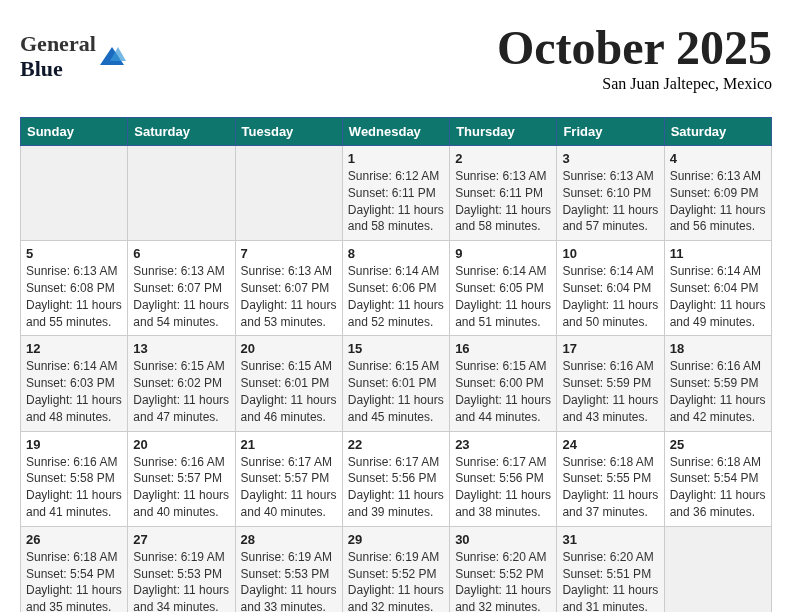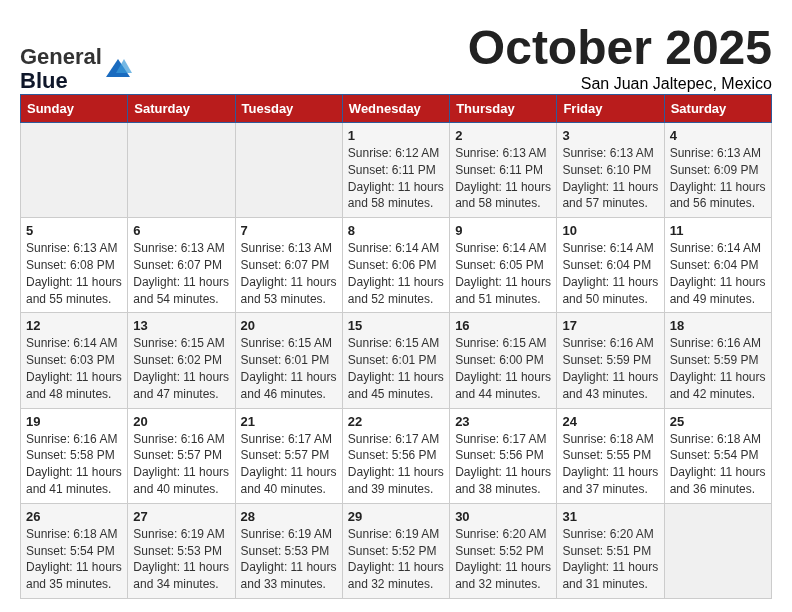--- a/index.html
+++ b/index.html
@@ -5,23 +5,24 @@
     * { box-sizing: border-box; margin: 0; padding: 0; }
     body {
       font-family: Arial, sans-serif;
       background: #fff;
       width: 792px;
       min-height: 612px;
       padding: 20px;
     }
     .header {
       display: flex;
-      align-items: flex-end;
+      align-items: center;
       justify-content: space-between;
-      margin-bottom: 1px;
+      margin-bottom: 24px;
+      font-family: Liberation Serif, serif;
     }
     .logo {
       display: flex;
       align-items: center;
     }
     .logo-text {
       font-size: 22px;
       font-weight: bold;
       line-height: 1.1;
     }
@@ -43,21 +44,21 @@
     .location {
       font-size: 16px;
       color: #000000;
     }
     table {
       width: 100%;
       border-collapse: collapse;
       table-layout: fixed;
     }
     thead tr th {
-      background: #b91c1c;
+      background: #0f766e;
       color: #fff;
       text-align: left;
       padding: 6px 6px;
       font-size: 13px;
       font-weight: bold;
       border: 1px solid #2e5a9a;
     }
     tbody tr td {
       vertical-align: top;
       border: 1px solid #ccc;

